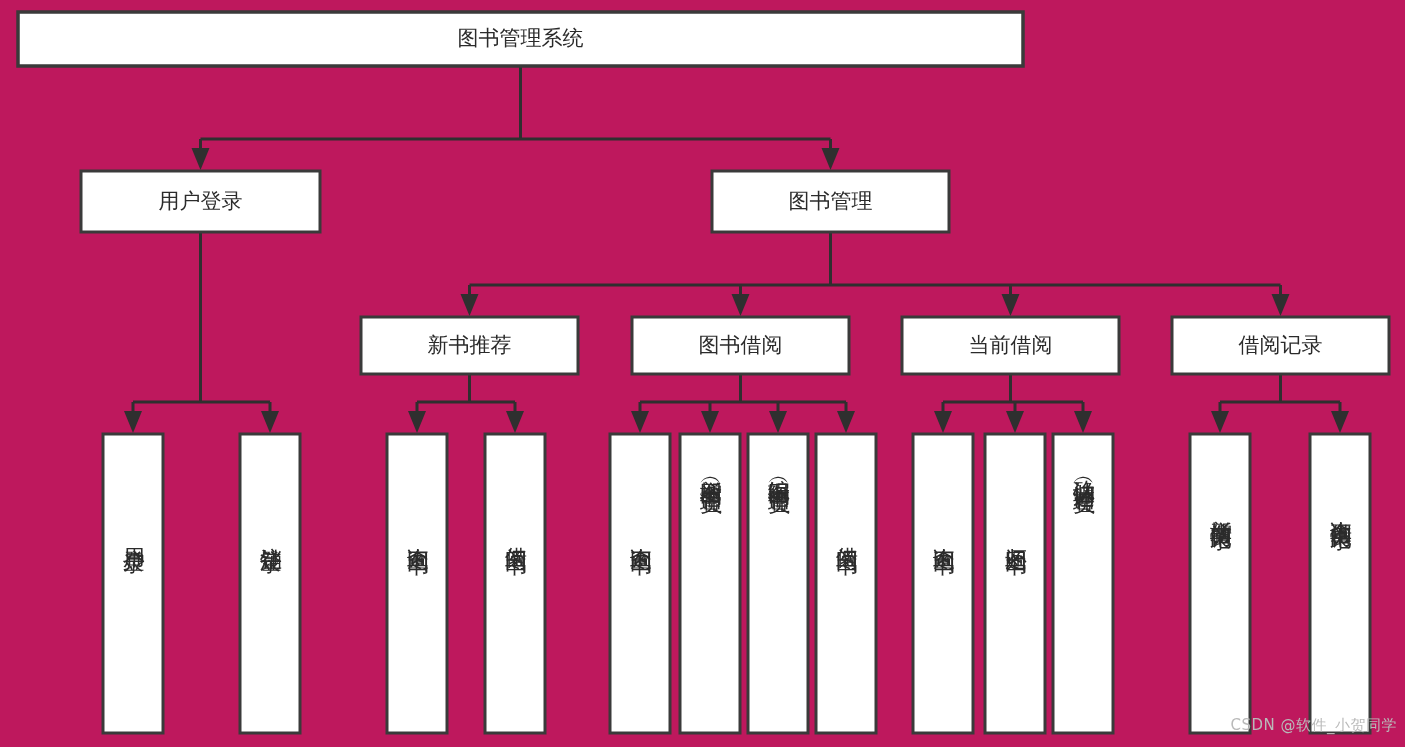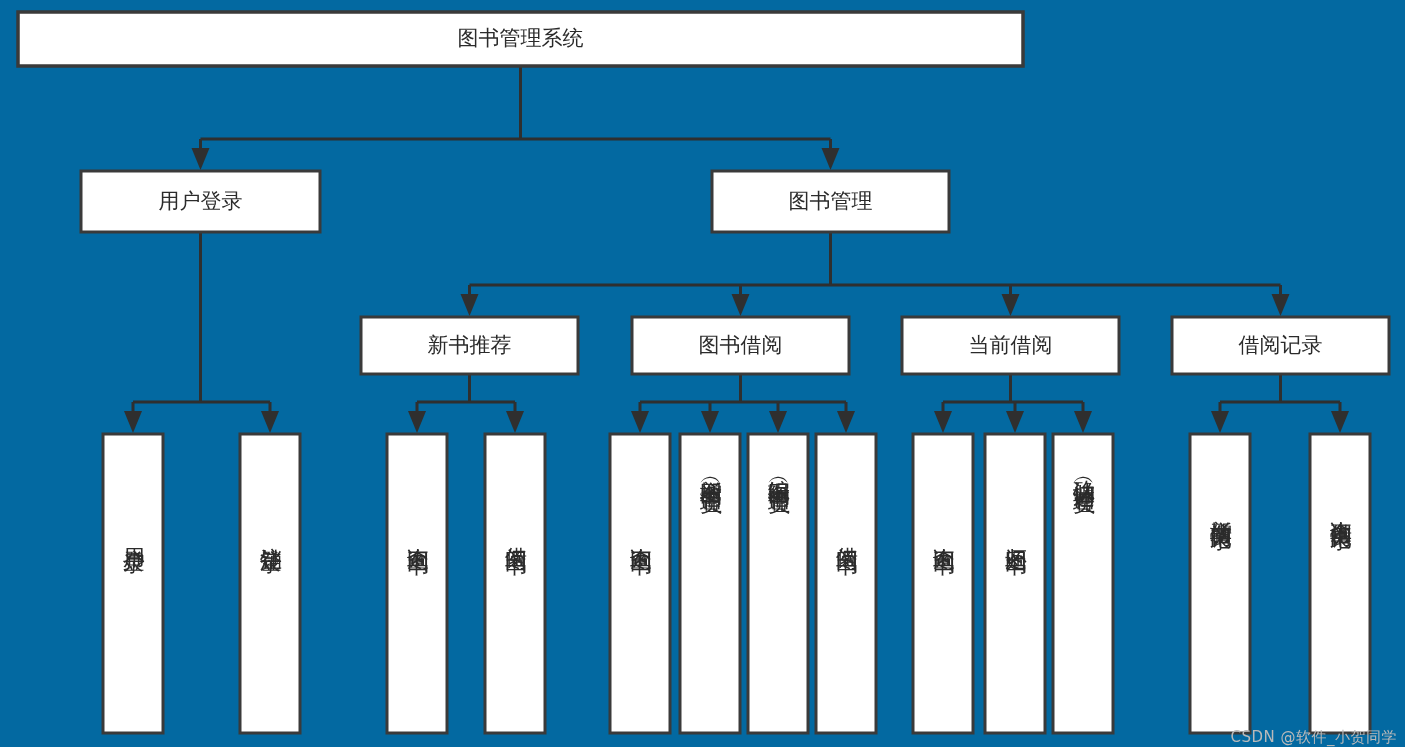--- a/index.html
+++ b/index.html
@@ -11,21 +11,21 @@
   body {
     width: 1405px;
     height: 747px;
     font-family: "DejaVu Sans", "Liberation Sans", sans-serif;
     overflow: hidden;
   }
   #diagram-root {
     position: relative;
     width: 1405px;
     height: 747px;
-    background: #0369a1;
+    background: #be185d;
   }
   svg.diagram-canvas {
     position: absolute;
     top: 0;
     left: 0;
     width: 1405px;
     height: 747px;
     display: block;
   }
   .node-box {
@@ -53,21 +53,21 @@
     fill: none;
     stroke-linecap: butt;
   }
   .arrow-head {
     fill: #2f2f2f;
     stroke: none;
   }
   .watermark {
     position: absolute;
     right: 8px;
-    bottom: 0;
+    bottom: 12px;
     font-family: "DejaVu Sans", "Liberation Sans", sans-serif;
     font-size: 15px;
     color: #b9b9b9;
     white-space: nowrap;
     letter-spacing: 0.5px;
     user-select: none;
   }
 </style>
 </head>
 <body>

